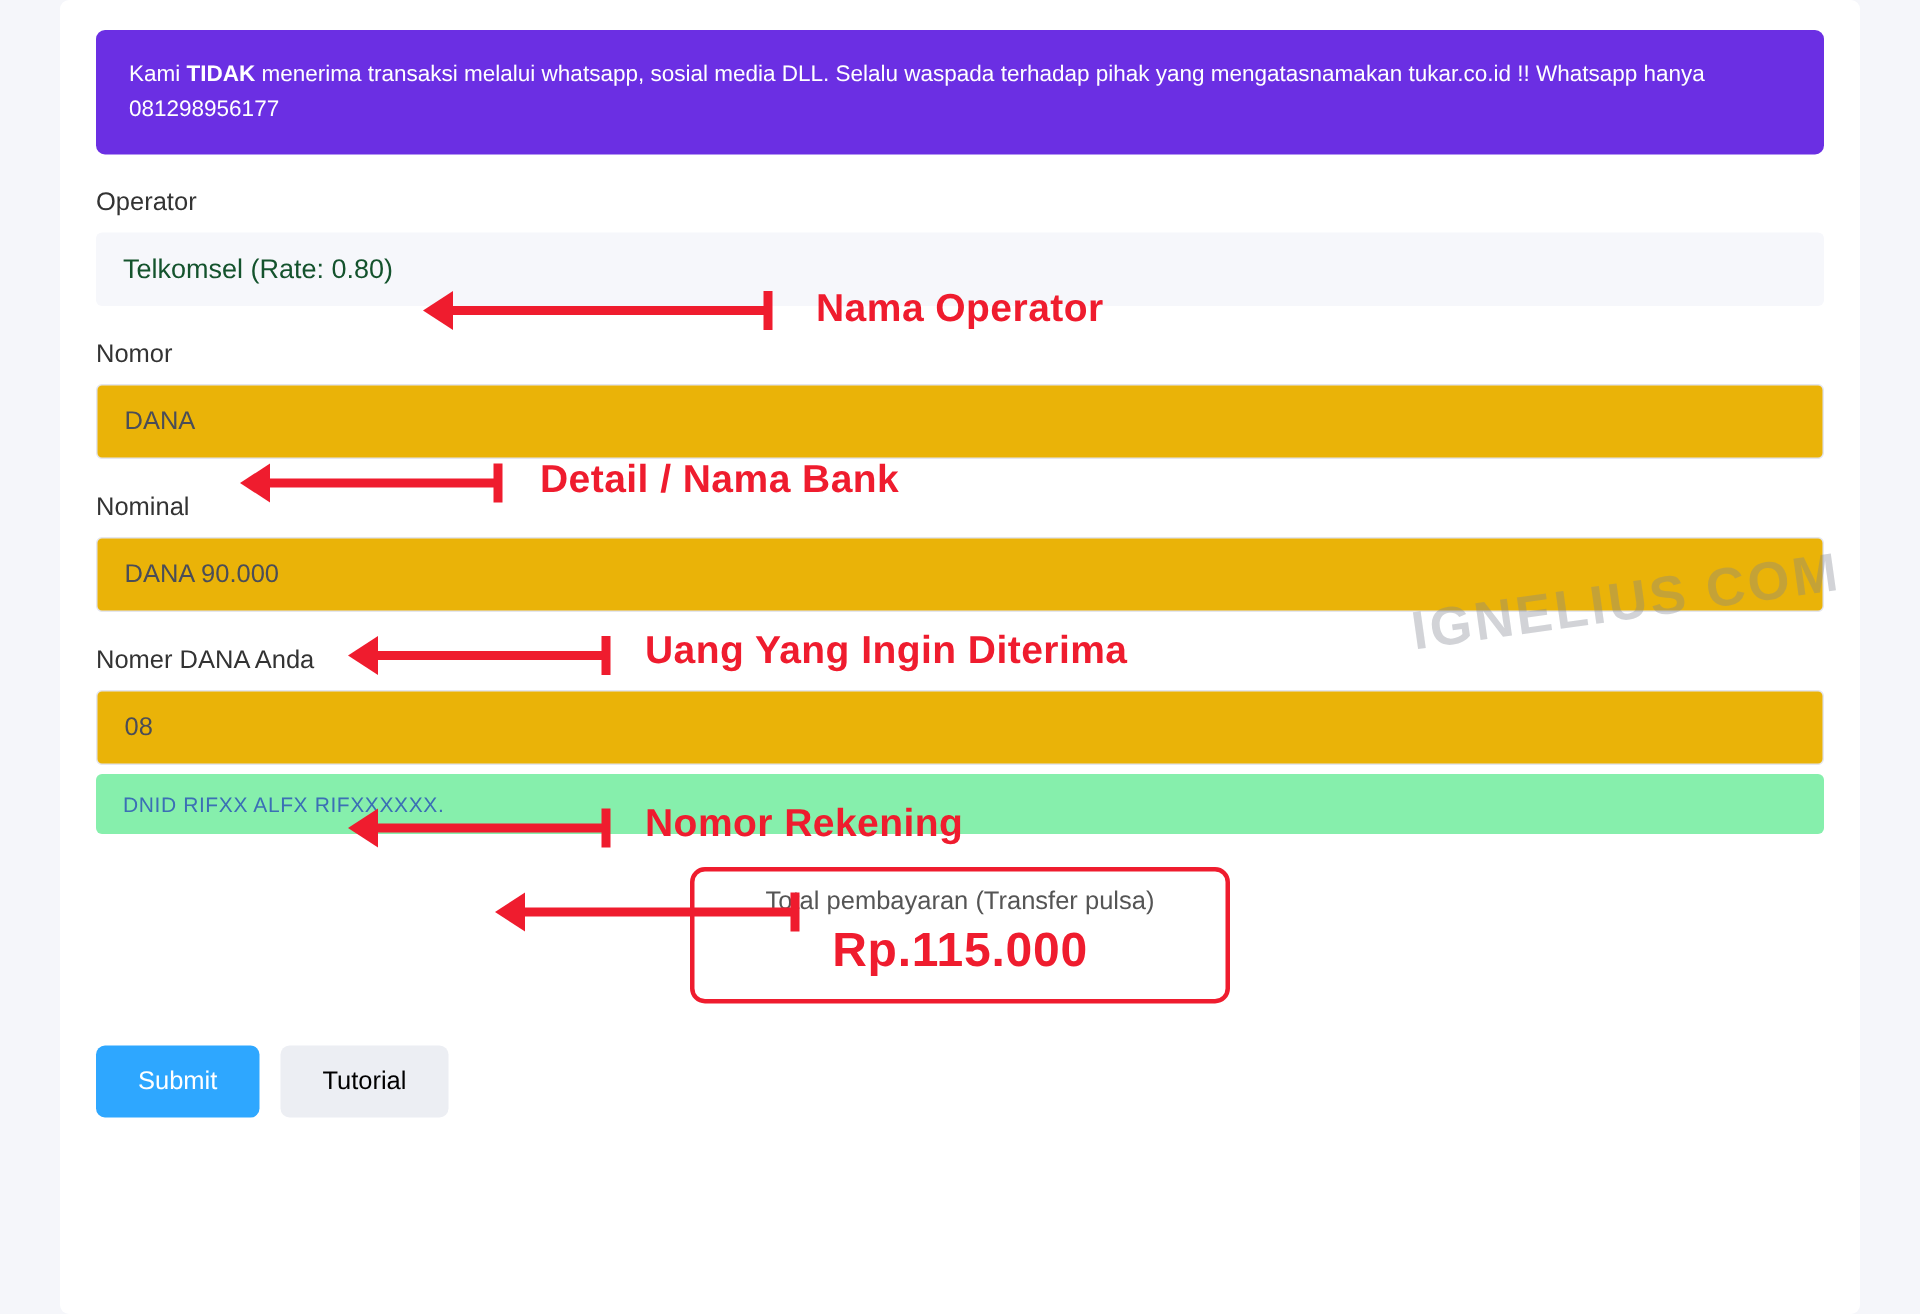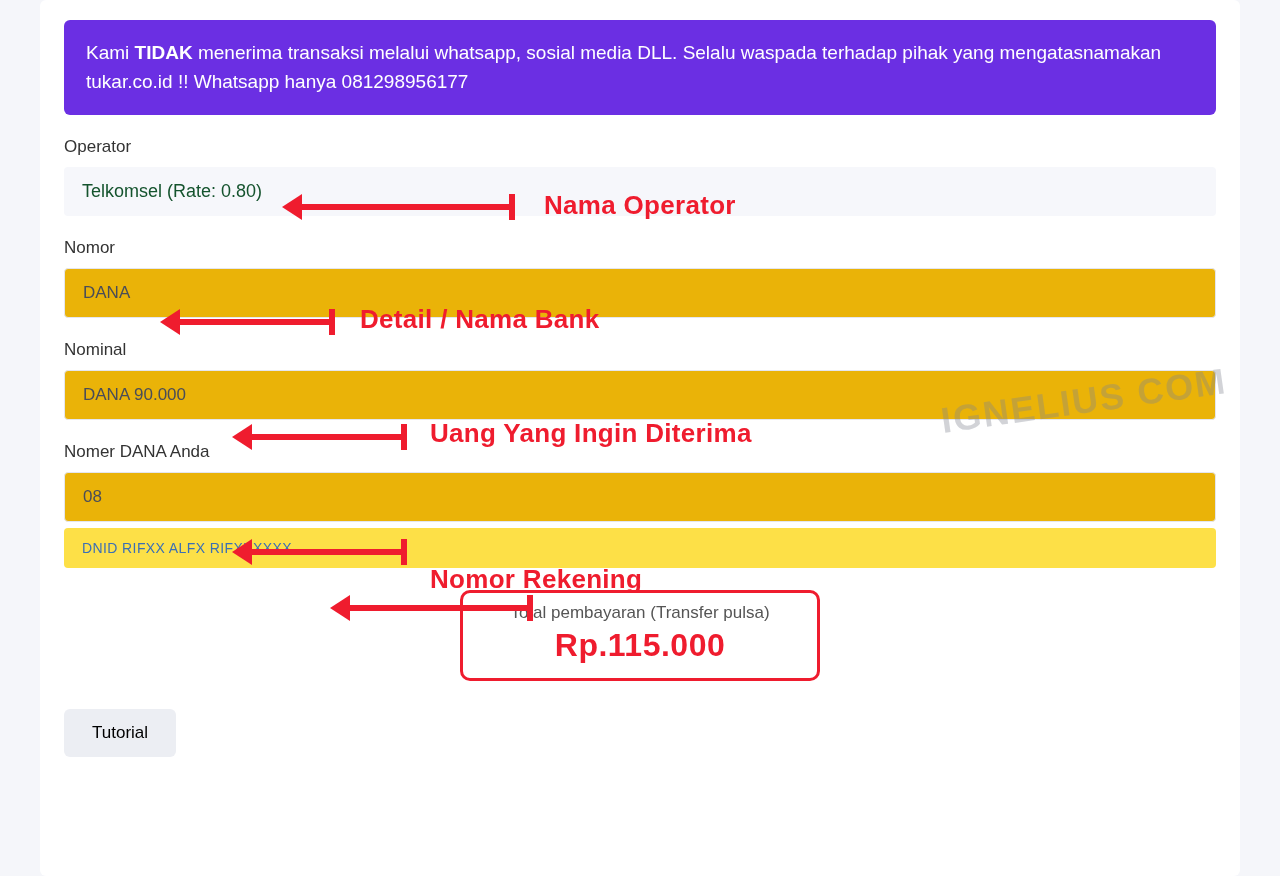--- a/index.html
+++ b/index.html
@@ -1,24 +1,24 @@
 <!DOCTYPE html>
 <html><head>
 <meta charset="utf-8">
 <style>
   * { box-sizing: border-box; margin: 0; padding: 0; }
   html, body { width: 1280px; height: 876px; background: #f5f6fa; font-family: "Segoe UI", Arial, sans-serif; overflow: hidden; }
   .canvas { position: relative; width: 1280px; height: 876px; }
   .card { position: absolute; left: 40px; top: 0; width: 1200px; height: 876px; background: #ffffff; border-radius: 6px; padding: 20px 24px; }
-  .alert { background: #6b2fe3; color: #fff; border-radius: 6px; padding: 18px 22px; font-size: 19px; line-height: 1.55; }
+  .alert { background: #6b2fe3; color: #fff; border-radius: 6px; padding: 18px 22px; font-size: 15px; line-height: 1.55; }
   .alert b { font-weight: 700; }
   .field-label { font-size: 17px; color: #333; margin-top: 22px; margin-bottom: 10px; }
   .readonly-box { background: #f6f7fb; border-radius: 4px; padding: 14px 18px; font-size: 18px; color: #14532d; }
   .white-box { background: #eab308; border: 1px solid #e4e6ef; border-radius: 4px; padding: 14px 18px; font-size: 17px; color: #4a4d58; width: 100%; font-family: inherit; outline: none; }
-  .det { background: #fde047; border-radius: 4px; padding: 12px 18px; font-size: 14px; color: #3b6fb5; letter-spacing: .4px; margin-top: 6px; }
+  .det { background: #86efac; border-radius: 4px; padding: 12px 18px; font-size: 14px; color: #3b6fb5; letter-spacing: .4px; margin-top: 6px; }
   .total-box { width: 360px; margin: 22px auto 0; border: 3px solid #ef1c2e; border-radius: 10px; padding: 10px 12px 14px; text-align: center; }
   .total-t { font-size: 17px; color: #555; }
   .total-a { font-size: 32px; font-weight: 700; color: #ef1c2e; margin-top: 4px; letter-spacing: .5px; }
   .btns { margin-top: 28px; display: flex; gap: 14px; }
   .btn { border: none; border-radius: 6px; padding: 14px 28px; font-size: 17px; cursor: pointer; font-family: inherit; }
   .btn.primary { background: #2ea7ff; color: #fff; }
   .btn.sec { background: #eceef3; color: #000000; }
 
   
   .anno { position: absolute; color: #ef1c2e; font-weight: 800; font-size: 26px; font-family: "Arial Black", Arial, sans-serif; letter-spacing: .3px; white-space: nowrap; }
@@ -52,20 +52,21 @@
     <input class="white-box" value="08" style="">
 
     <div class="det">DNID RIFXX ALFX RIFXXXXXX.</div>
 
     <div class="total-box">
       <div class="total-t">Total pembayaran (Transfer pulsa)</div>
       <div class="total-a">Rp.115.000</div>
     </div>
 
     <div class="btns">
+      <button class="btn primary">Submit</button>
       <button class="btn sec">Tutorial</button>
     </div>
   </div>
 
   <div class="arrow" style="left:282px; top:200px; width:230px;">
       <div class="head"></div>
       <div class="shaft"></div>
       <div class="bar"></div>
     </div>
   <div class="anno" style="left:544px; top:190px;">Nama Operator</div>
@@ -82,21 +83,21 @@
       <div class="shaft"></div>
       <div class="bar"></div>
     </div>
   <div class="anno" style="left:430px; top:418px;">Uang Yang Ingin Diterima</div>
 
   <div class="arrow" style="left:232px; top:545px; width:172px;">
       <div class="head"></div>
       <div class="shaft"></div>
       <div class="bar"></div>
     </div>
-  <div class="anno" style="left:430px; top:564px;">Nomor Rekening</div>
+  <div class="anno" style="left:430px; top:533px;">Nomor Rekening</div>
 
   <div class="arrow" style="left:330px; top:601px; width:200px;">
       <div class="head"></div>
       <div class="shaft"></div>
       <div class="bar"></div>
     </div>
 
   <div class="wm" style="left:940px; top:380px;">IGNELIUS COM</div>
 </div>
 

